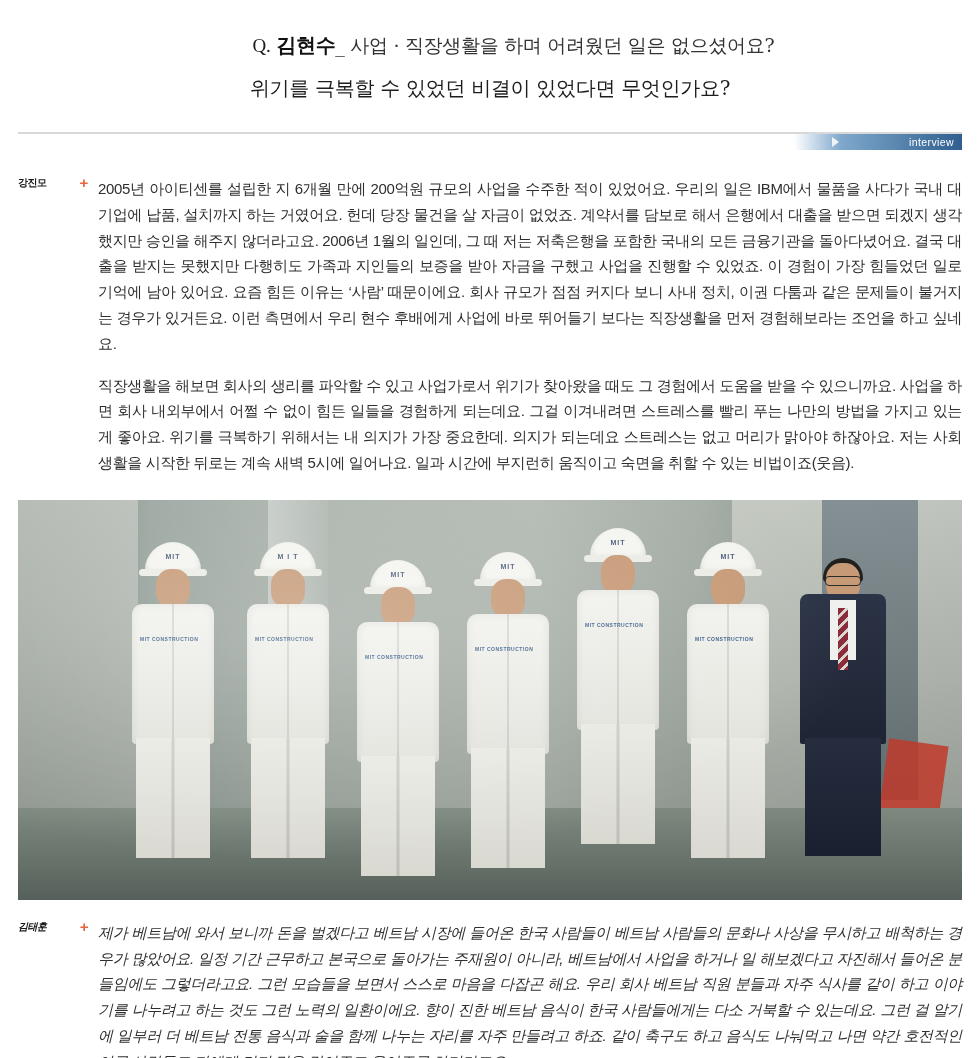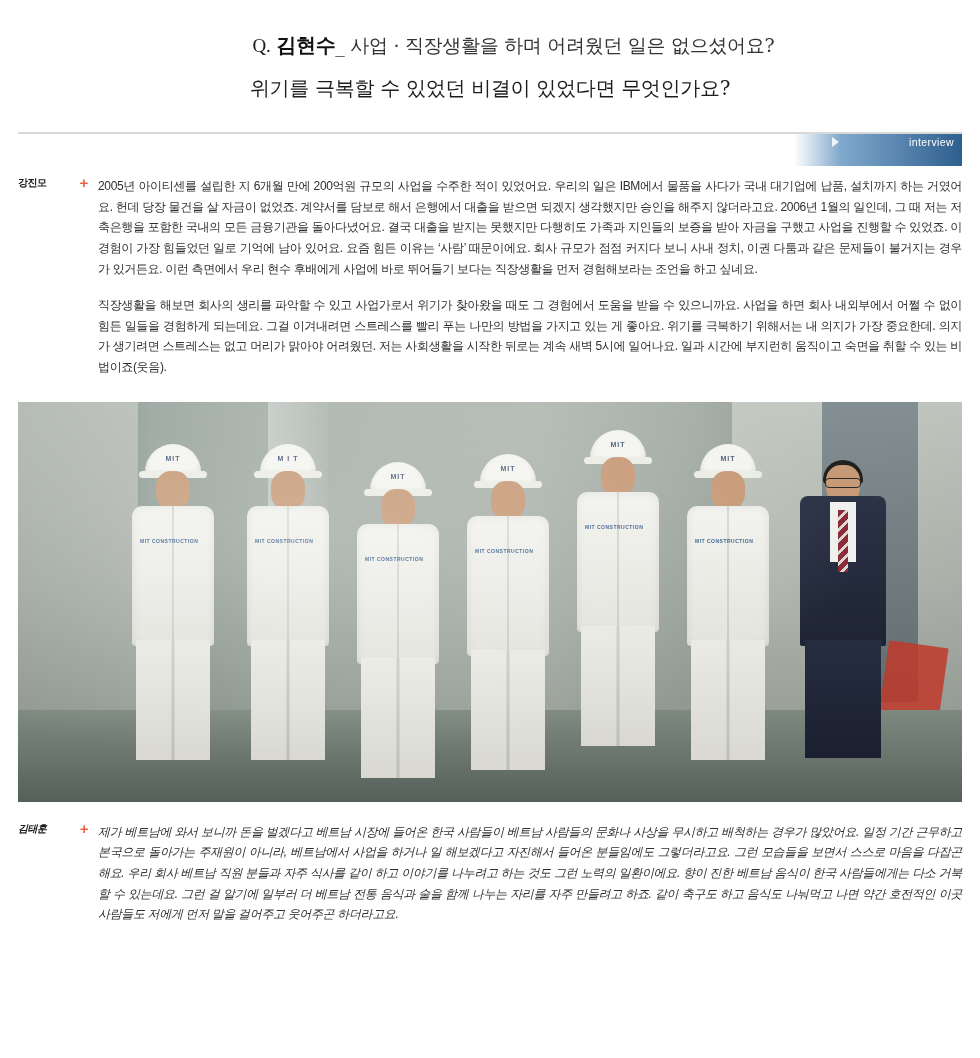--- a/index.html
+++ b/index.html
@@ -67,21 +67,21 @@
     right: 18px;
     top: 0;
     height: 2px;
     background: #d8d8d8;
   }
   .interview-tab {
     position: absolute;
     right: 18px;
     top: 2px;
     width: 168px;
-    height: 32px;
+    height: 16px;
     background: linear-gradient(to right, #ffffff 0%, #7fa8cc 28%, #2f5f8f 100%);
     color: #ffffff;
     font-size: 10.5px;
     line-height: 16px;
     text-align: right;
     padding-right: 8px;
     box-sizing: border-box;
     letter-spacing: 0.4px;
   }
   .interview-tab .arrow {
@@ -121,21 +121,21 @@
     top: 1px;
     width: 12px;
     height: 12px;
     color: #e8643c;
     font-size: 15px;
     line-height: 12px;
     font-weight: bold;
     text-align: center;
   }
   .para {
-    font-size: 12px;
+    font-size: 15px;
     line-height: 1.72;
     color: #2e2e2e;
     text-align: justify;
     letter-spacing: -0.35px;
     margin: 0 0 16px 0;
   }
   .para:last-child { margin-bottom: 0; }
 
   
   .photo-wrap {
@@ -349,21 +349,21 @@
     <div class="interview-tab">
       <span class="arrow"></span>
       <span>interview</span>
     </div>
   </div>
 
   <div class="speech first">
     <div class="speaker-name">강진모</div>
     <div class="speaker-plus">+</div>
     <p class="para">2005년 아이티센를 설립한 지 6개월 만에 200억원 규모의 사업을 수주한 적이 있었어요. 우리의 일은 IBM에서 물품을 사다가 국내 대기업에 납품, 설치까지 하는 거였어요. 헌데 당장 물건을 살 자금이 없었죠. 계약서를 담보로 해서 은행에서 대출을 받으면 되겠지 생각했지만 승인을 해주지 않더라고요. 2006년 1월의 일인데, 그 때 저는 저축은행을 포함한 국내의 모든 금융기관을 돌아다녔어요. 결국 대출을 받지는 못했지만 다행히도 가족과 지인들의 보증을 받아 자금을 구했고 사업을 진행할 수 있었죠. 이 경험이 가장 힘들었던 일로 기억에 남아 있어요. 요즘 힘든 이유는 ‘사람’ 때문이에요. 회사 규모가 점점 커지다 보니 사내 정치, 이권 다툼과 같은 문제들이 불거지는 경우가 있거든요. 이런 측면에서 우리 현수 후배에게 사업에 바로 뛰어들기 보다는 직장생활을 먼저 경험해보라는 조언을 하고 싶네요.</p>
-    <p class="para">직장생활을 해보면 회사의 생리를 파악할 수 있고 사업가로서 위기가 찾아왔을 때도 그 경험에서 도움을 받을 수 있으니까요. 사업을 하면 회사 내외부에서 어쩔 수 없이 힘든 일들을 경험하게 되는데요. 그걸 이겨내려면 스트레스를 빨리 푸는 나만의 방법을 가지고 있는 게 좋아요. 위기를 극복하기 위해서는 내 의지가 가장 중요한데. 의지가 생기려면 스트레스는 없고 머리가 맑아야 어려웠던. 저는 사회생활을 시작한 뒤로는 계속 새벽 5시에 일어나요. 일과 시간에 부지런히 움직이고 숙면을 취할 수 있는 비법이죠(웃음).</p>
+    <p class="para">직장생활을 해보면 회사의 생리를 파악할 수 있고 사업가로서 위기가 찾아왔을 때도 그 경험에서 도움을 받을 수 있으니까요. 사업을 하면 회사 내외부에서 어쩔 수 없이 힘든 일들을 경험하게 되는데요. 그걸 이겨내려면 스트레스를 빨리 푸는 나만의 방법을 가지고 있는 게 좋아요. 위기를 극복하기 위해서는 내 의지가 가장 중요한데. 의지가 되는데요 스트레스는 없고 머리가 맑아야 하잖아요. 저는 사회생활을 시작한 뒤로는 계속 새벽 5시에 일어나요. 일과 시간에 부지런히 움직이고 숙면을 취할 수 있는 비법이죠(웃음).</p>
   </div>
 
   <div class="photo-wrap">
     <div class="photo">
       <div class="bg-wall-left"></div>
       <div class="bg-pillar"></div>
       <div class="bg-wall-right"></div>
       <div class="bg-door"></div>
       <div class="bg-red1"></div>
       <div class="bg-red2"></div>

